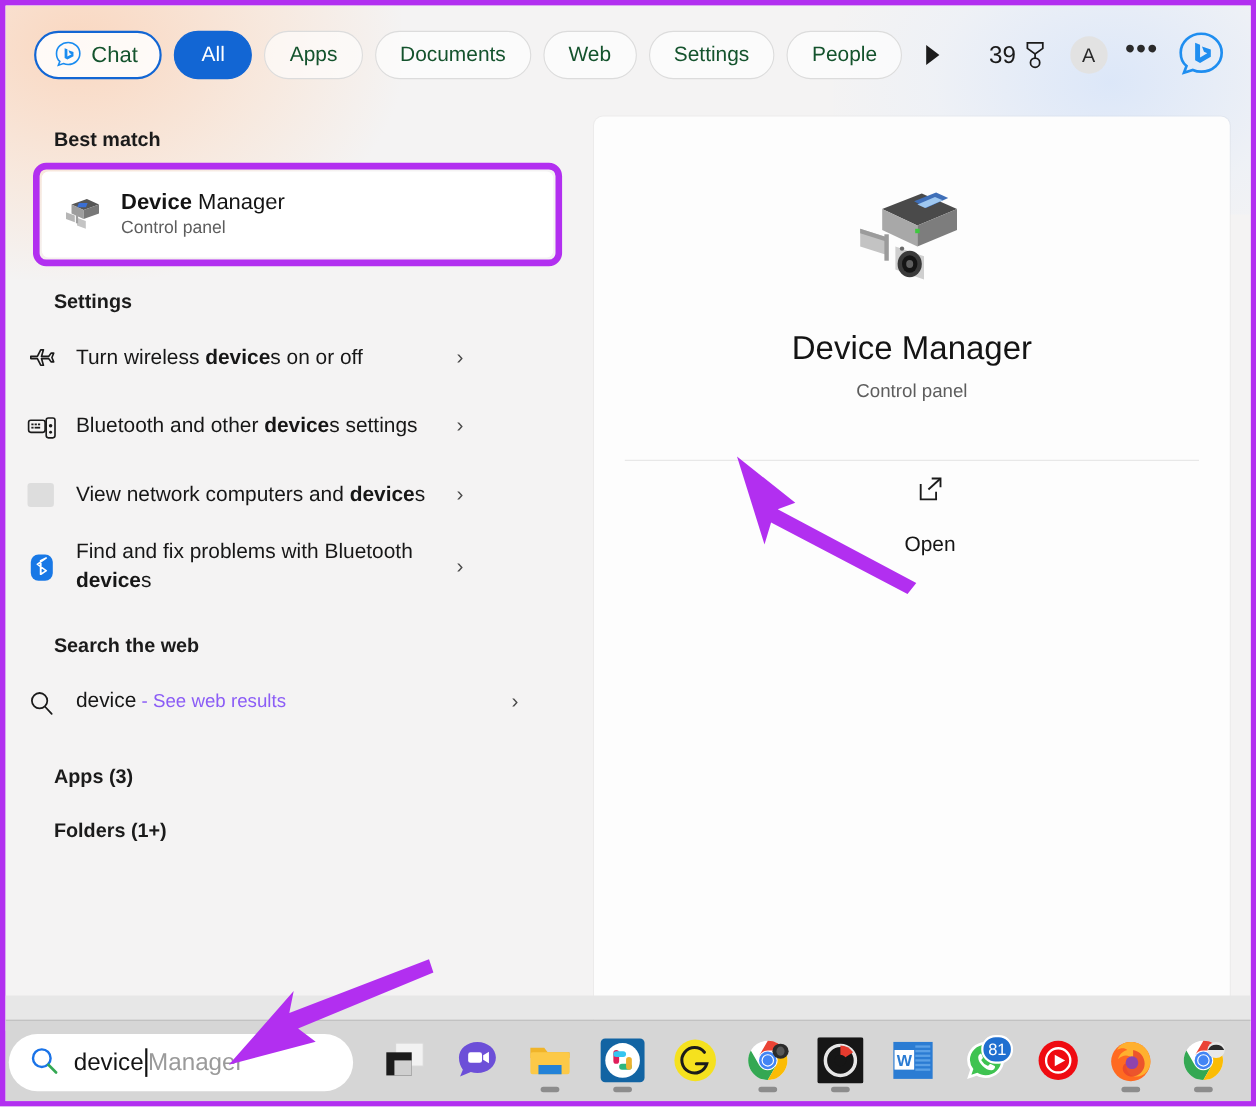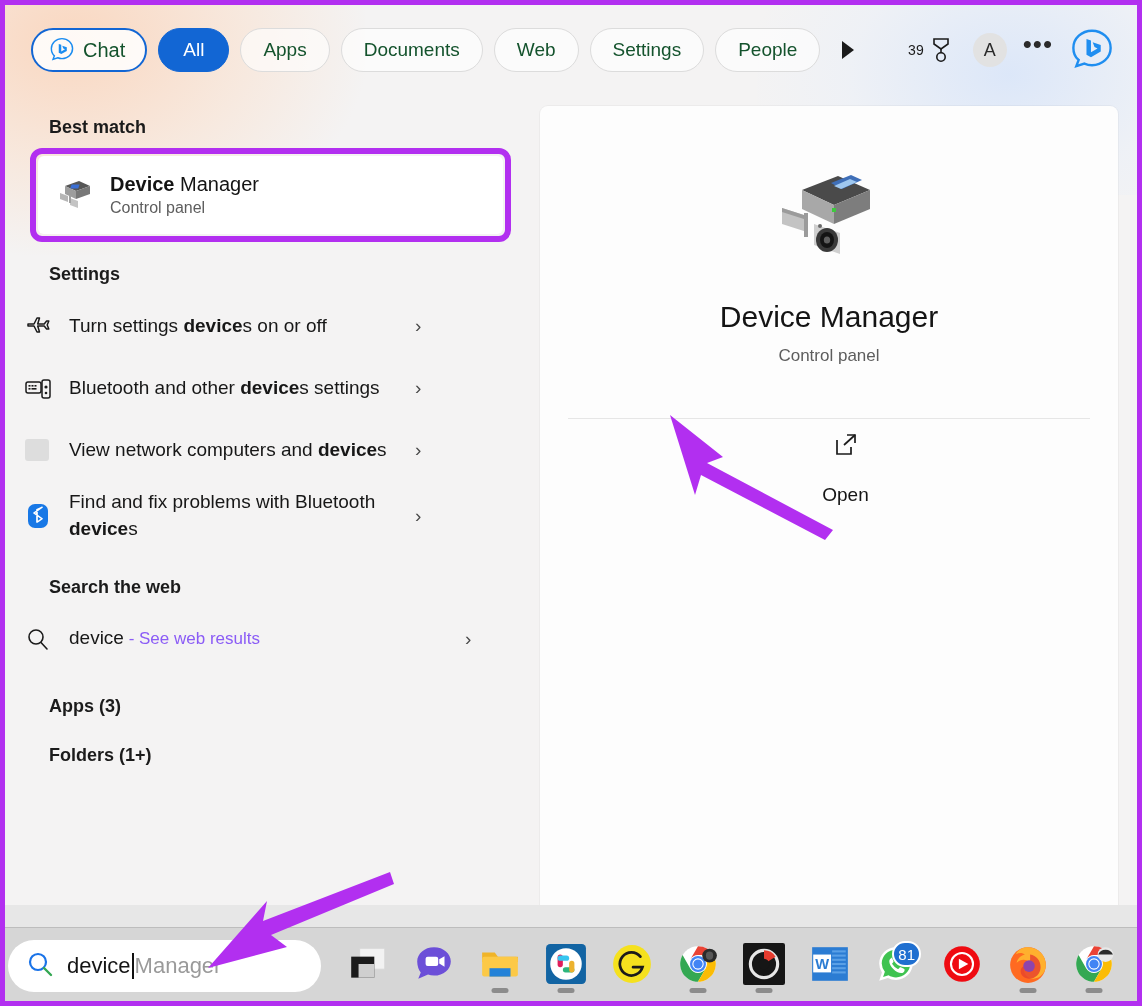--- a/index.html
+++ b/index.html
@@ -89,21 +89,21 @@
 
   .play-arrow {
     width: 34px; height: 34px;
     display: flex; align-items: center; justify-content: center;
     margin-right: 18px;
     cursor: default;
   }
   .rewards {
     display: flex; align-items: center; gap: 5px;
     margin-right: 20px;
-    font-size: 14px; color: #1b1b1b;
+    font-size: 22px; color: #1b1b1b;
   }
   .avatar {
     width: 34px; height: 34px;
     border-radius: 50%;
     background: #e2e2e2;
     display: flex; align-items: center; justify-content: center;
     font-size: 18px; color: #2a2a2a;
     margin-right: 16px;
   }
   .dots {
@@ -398,21 +398,21 @@
     </div>
 
     <div class="section-head sec-settings">Settings</div>
 
     <div class="srow">
       <span class="ico">
         <svg width="28" height="28" viewBox="0 0 28 28">
             <path d="M4 12 h6 l3-6 h2.5 l-1.8 6 h6.5 l2.4-3 h2.2 l-1.6 4 1.6 4 h-2.2 l-2.4-3 h-6.5 l1.8 6 H13 l-3-6 H4 z" fill="none" stroke="#1b1b1b" stroke-width="1.5" stroke-linejoin="round"></path>
           </svg>
       </span>
-      <span class="lbl"><span>Turn settings </span><b>device</b><span>s on or off</span></span>
+      <span class="lbl"><span>Turn wireless </span><b>device</b><span>s on or off</span></span>
       <span class="chev">›</span>
     </div>
 
     <div class="srow">
       <span class="ico">
         <svg width="28" height="28" viewBox="0 0 28 28">
           <rect x="2" y="8" width="15" height="11" rx="2" fill="none" stroke="#1b1b1b" stroke-width="1.5"></rect>
           <g fill="#1b1b1b">
               <rect x="4.5" y="11" width="2" height="1.6"></rect>
               <rect x="7.5" y="11" width="2" height="1.6"></rect>

